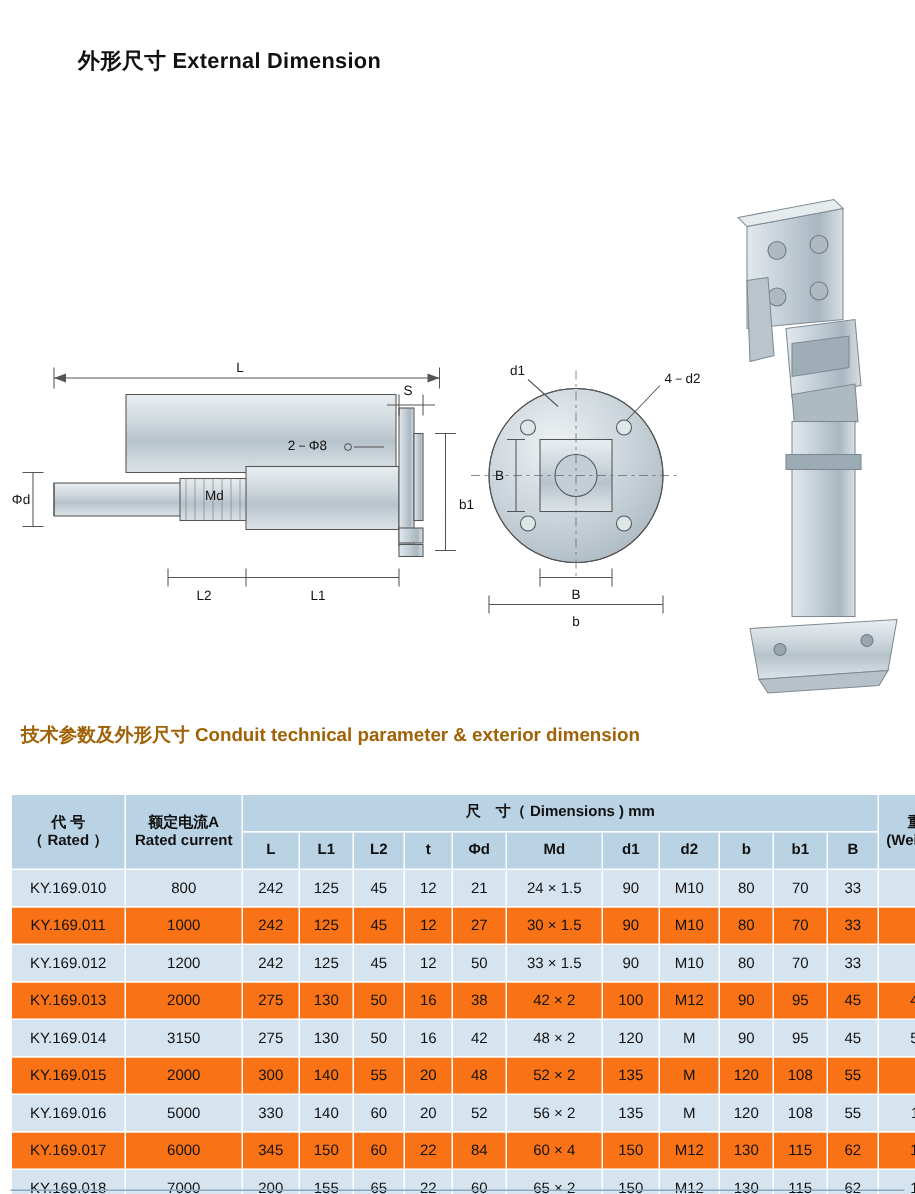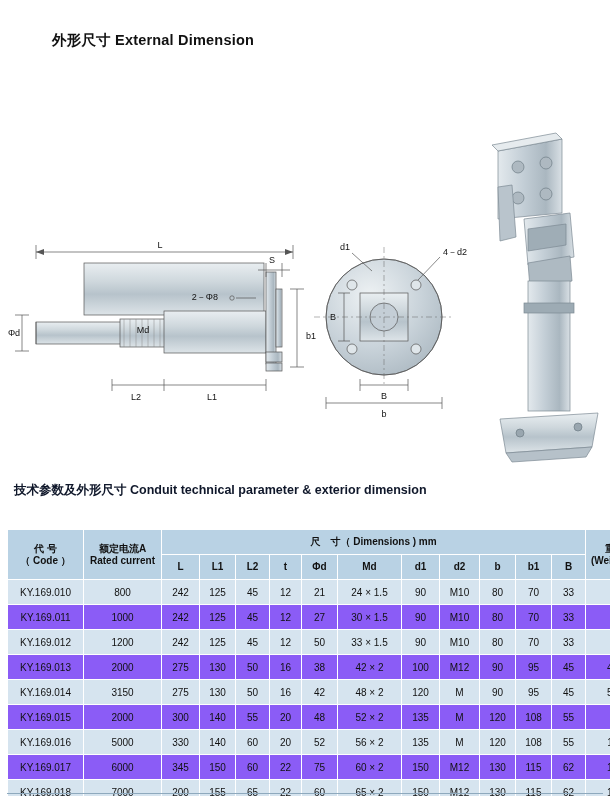--- a/index.html
+++ b/index.html
@@ -30,21 +30,21 @@
     color: #111;
     letter-spacing: 0.2px;
     white-space: nowrap;
   }
   .title-2 {
     position: absolute;
     left: 14px;
     top: 455px;
     font-size: 12.5px;
     font-weight: bold;
-    color: #0f172a;
+    color: #a16207;
     white-space: nowrap;
   }
   
   .drawing {
     position: absolute;
     left: 0;
     top: 40px;
     width: 610px;
     height: 400px;
   }
@@ -77,21 +77,21 @@
     line-height: 1.15;
   }
   table.spec thead th.dimgroup {
     font-weight: bold;
   }
   table.spec tbody td {
     background: #d6e4ef;
     font-size: 10px;
   }
   table.spec tbody tr.alt td {
-    background: #8b5cf6;
+    background: #f97316;
   }
   .code-cell { font-size: 9.5px; }
   .note {
     position: absolute;
     left: 8px;
     top: 772px;
     font-size: 10px;
     color: #111;
     white-space: nowrap;
   }
@@ -283,21 +283,21 @@
         <col style="width:40px">
         <col style="width:36px">
         <col style="width:36px">
         <col style="width:34px">
         <col style="width:62px">
       </colgroup>
       <thead>
         <tr>
           <th rowspan="2">
             <div>代  号</div>
-            <div>（ Code ）</div>
+            <div>（ Rated ）</div>
           </th>
           <th rowspan="2">
             <div>额定电流A</div>
             <div>Rated current</div>
           </th>
           <th colspan="11" class="dimgroup">尺　寸（ Dimensions ) mm</th>
           <th rowspan="2">
             <div>重 量</div>
             <div>(Weight)kg</div>
           </th>
@@ -429,22 +429,22 @@
           <td>55</td>
           <td>11.8</td>
         </tr>
         <tr class="alt">
           <td class="code-cell">KY.169.017</td>
           <td>6000</td>
           <td>345</td>
           <td>150</td>
           <td>60</td>
           <td>22</td>
-          <td>75</td>
-          <td>60 × 2</td>
+          <td>84</td>
+          <td>60 × 4</td>
           <td>150</td>
           <td>M12</td>
           <td>130</td>
           <td>115</td>
           <td>62</td>
           <td>17.5</td>
         </tr>
         <tr>
           <td class="code-cell">KY.169.018</td>
           <td>7000</td>

